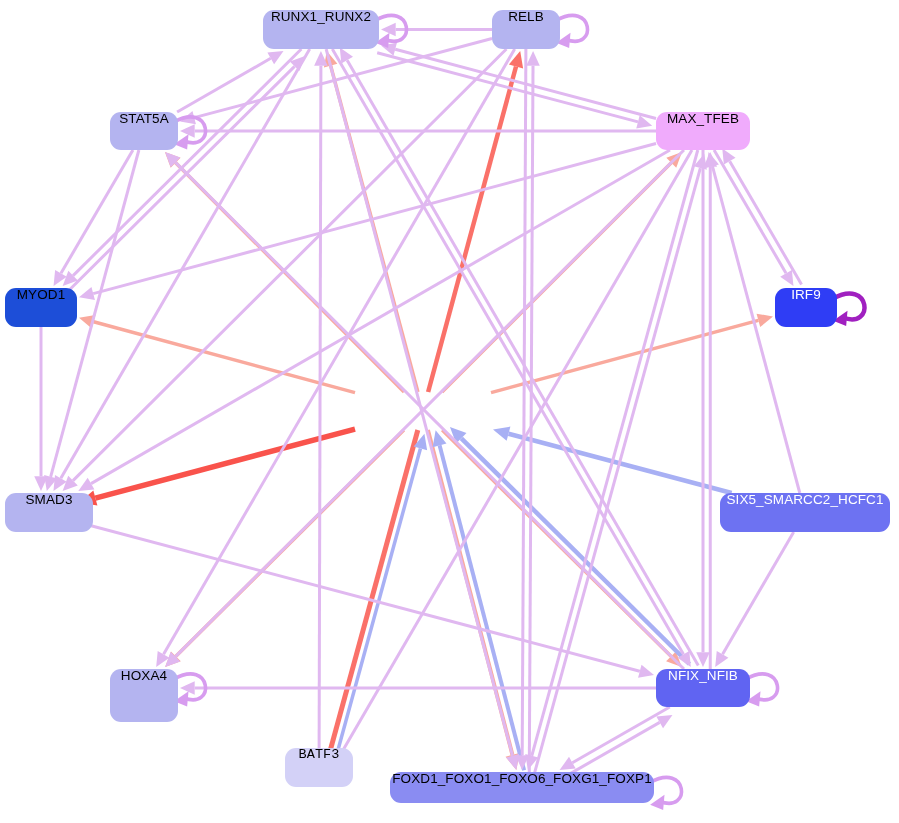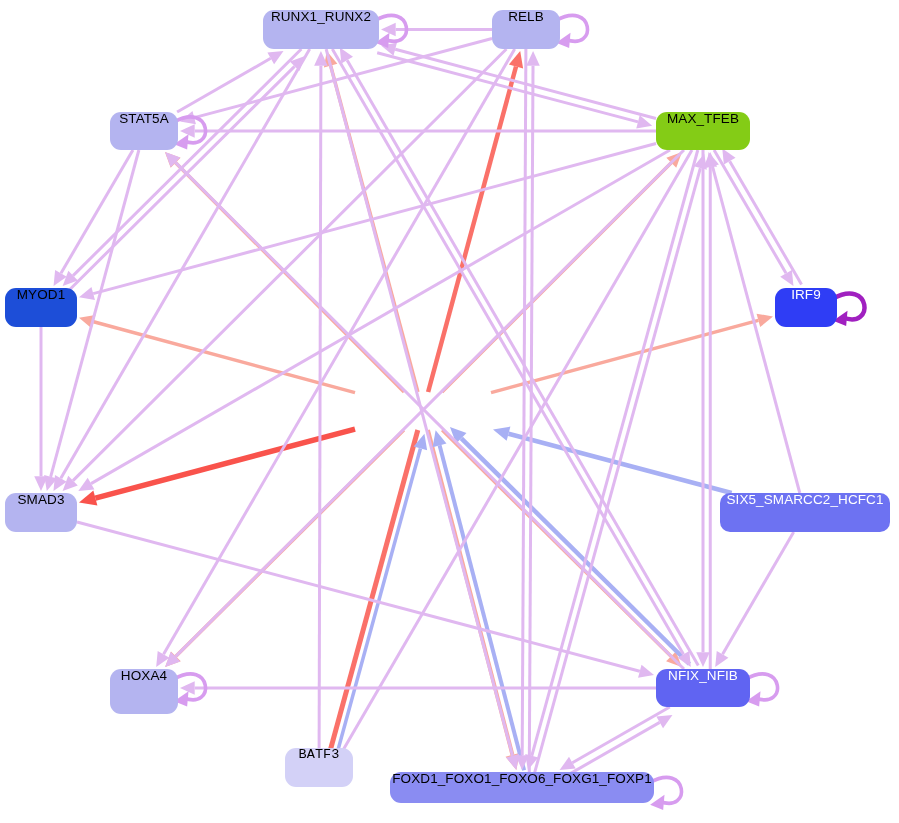--- a/index.html
+++ b/index.html
@@ -295,36 +295,36 @@
   <div id="node-layer">
       <div class="gnode" style="left: 263px; top: 10px; width: 116px; height: 39px; background: rgb(180, 180, 240); color: rgb(0, 0, 0);">
         <span class="nlabel">RUNX1_RUNX2</span>
       </div>
       <div class="gnode" style="left: 492px; top: 10px; width: 68px; height: 39px; background: rgb(180, 180, 240); color: rgb(0, 0, 0);">
         <span class="nlabel">RELB</span>
       </div>
       <div class="gnode" style="left: 110px; top: 112px; width: 68px; height: 38px; background: rgb(180, 180, 240); color: rgb(0, 0, 0);">
         <span class="nlabel">STAT5A</span>
       </div>
-      <div class="gnode" style="left: 656px; top: 112px; width: 94px; height: 38px; background: #84cc16; color: rgb(0, 0, 0);">
+      <div class="gnode" style="left: 656px; top: 112px; width: 94px; height: 38px; background: #f0abfc; color: rgb(0, 0, 0);">
         <span class="nlabel">MAX_TFEB</span>
       </div>
       <div class="gnode" style="left: 5px; top: 288px; width: 72px; height: 39px; background: #1d4ed8; color: rgb(0, 0, 0);">
         <span class="nlabel">MYOD1</span>
       </div>
       <div class="gnode" style="left: 775px; top: 288px; width: 62px; height: 39px; background: rgb(47, 61, 245); color: rgb(255, 255, 255);">
         <span class="nlabel">IRF9</span>
       </div>
-      <div class="gnode" style="left: 5px; top: 493px; width: 72px; height: 39px; background: rgb(180, 180, 240); color: rgb(0, 0, 0);">
+      <div class="gnode" style="left: 5px; top: 493px; width: 88px; height: 39px; background: rgb(180, 180, 240); color: rgb(0, 0, 0);">
         <span class="nlabel">SMAD3</span>
       </div>
-      <div class="gnode" style="left: 720px; top: 493px; width: 170px; height: 39px; background: rgb(109, 114, 242); color: rgb(255, 255, 255); border-radius: 10px;">
+      <div class="gnode" style="left: 720px; top: 493px; width: 170px; height: 39px; background: rgb(109, 114, 242); color: rgb(255, 255, 255);">
         <span class="nlabel">SIX5_SMARCC2_HCFC1</span>
       </div>
-      <div class="gnode" style="left: 110px; top: 669px; width: 68px; height: 45px; background: rgb(180, 180, 240); color: rgb(0, 0, 0);">
+      <div class="gnode" style="left: 110px; top: 669px; width: 68px; height: 53px; background: rgb(180, 180, 240); color: rgb(0, 0, 0);">
         <span class="nlabel">HOXA4</span>
       </div>
       <div class="gnode" style="left: 656px; top: 669px; width: 94px; height: 38px; background: rgb(96, 100, 242); color: rgb(255, 255, 255);">
         <span class="nlabel">NFIX_NFIB</span>
       </div>
       <div class="gnode" style="left: 285px; top: 748px; width: 68px; height: 39px; background: rgb(211, 209, 247); color: rgb(0, 0, 0); font-family: Liberation Mono, monospace;">
         <span class="nlabel">BATF3</span>
       </div>
       <div class="gnode" style="left: 390px; top: 772px; width: 264px; height: 31px; background: rgb(138, 140, 242); color: rgb(0, 0, 0);">
         <span class="nlabel">FOXD1_FOXO1_FOXO6_FOXG1_FOXP1</span>

